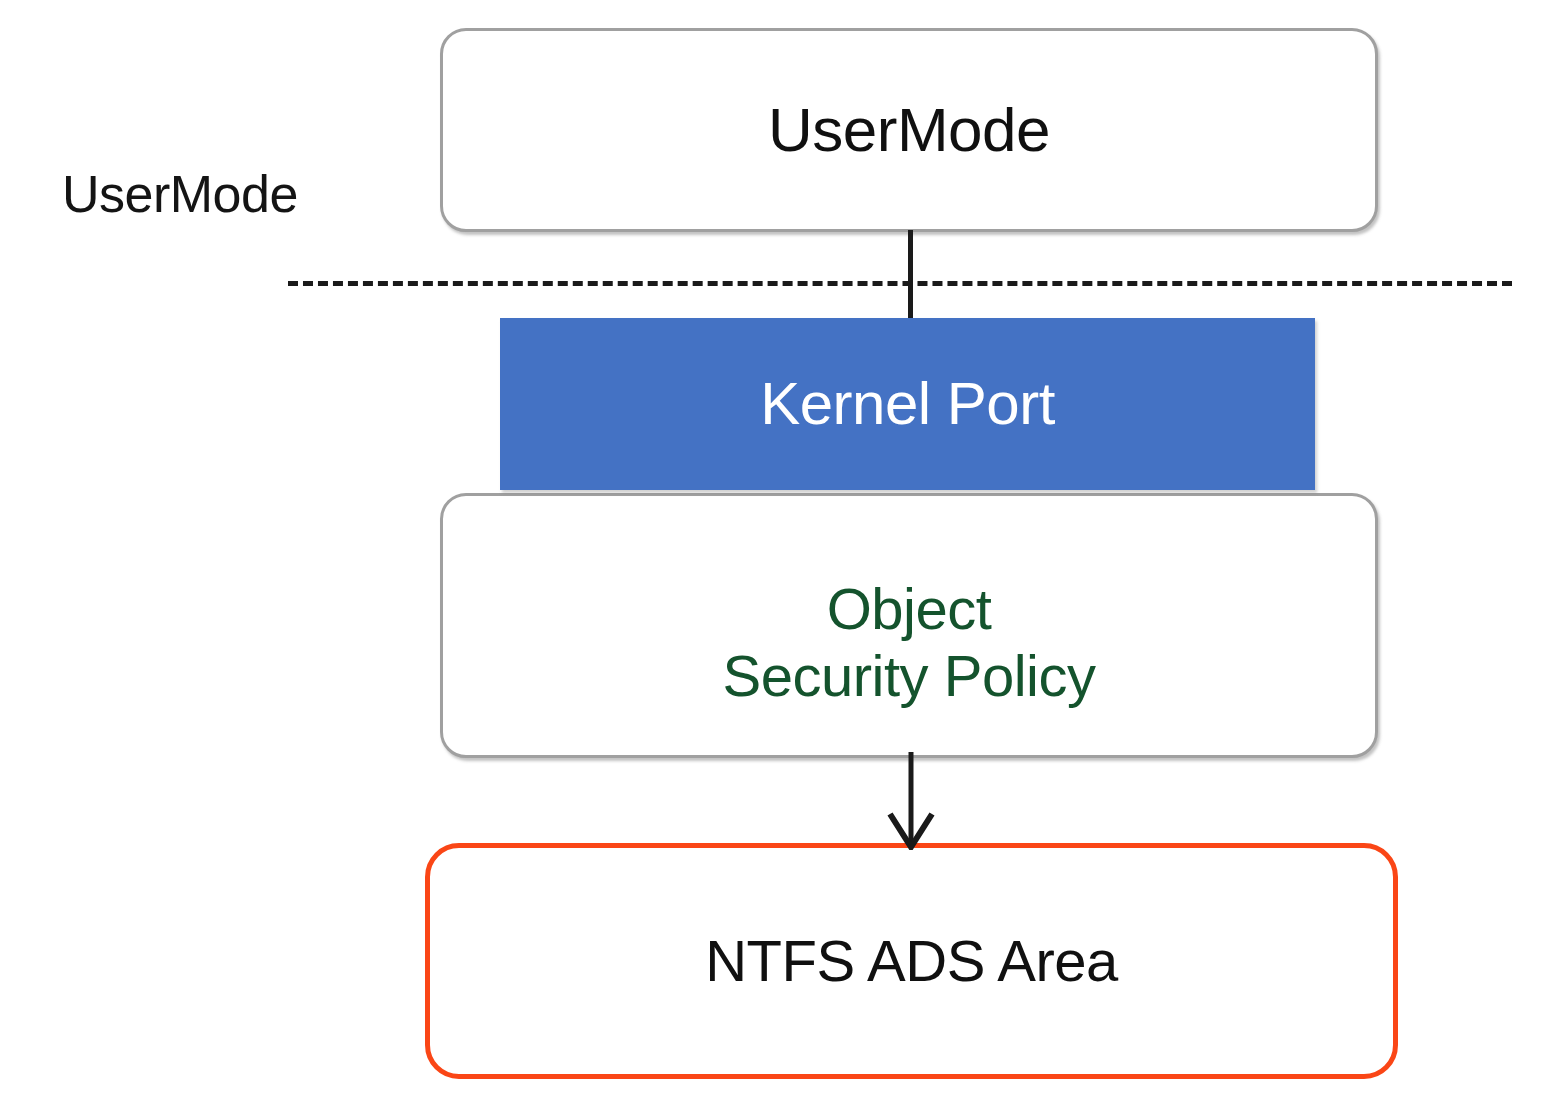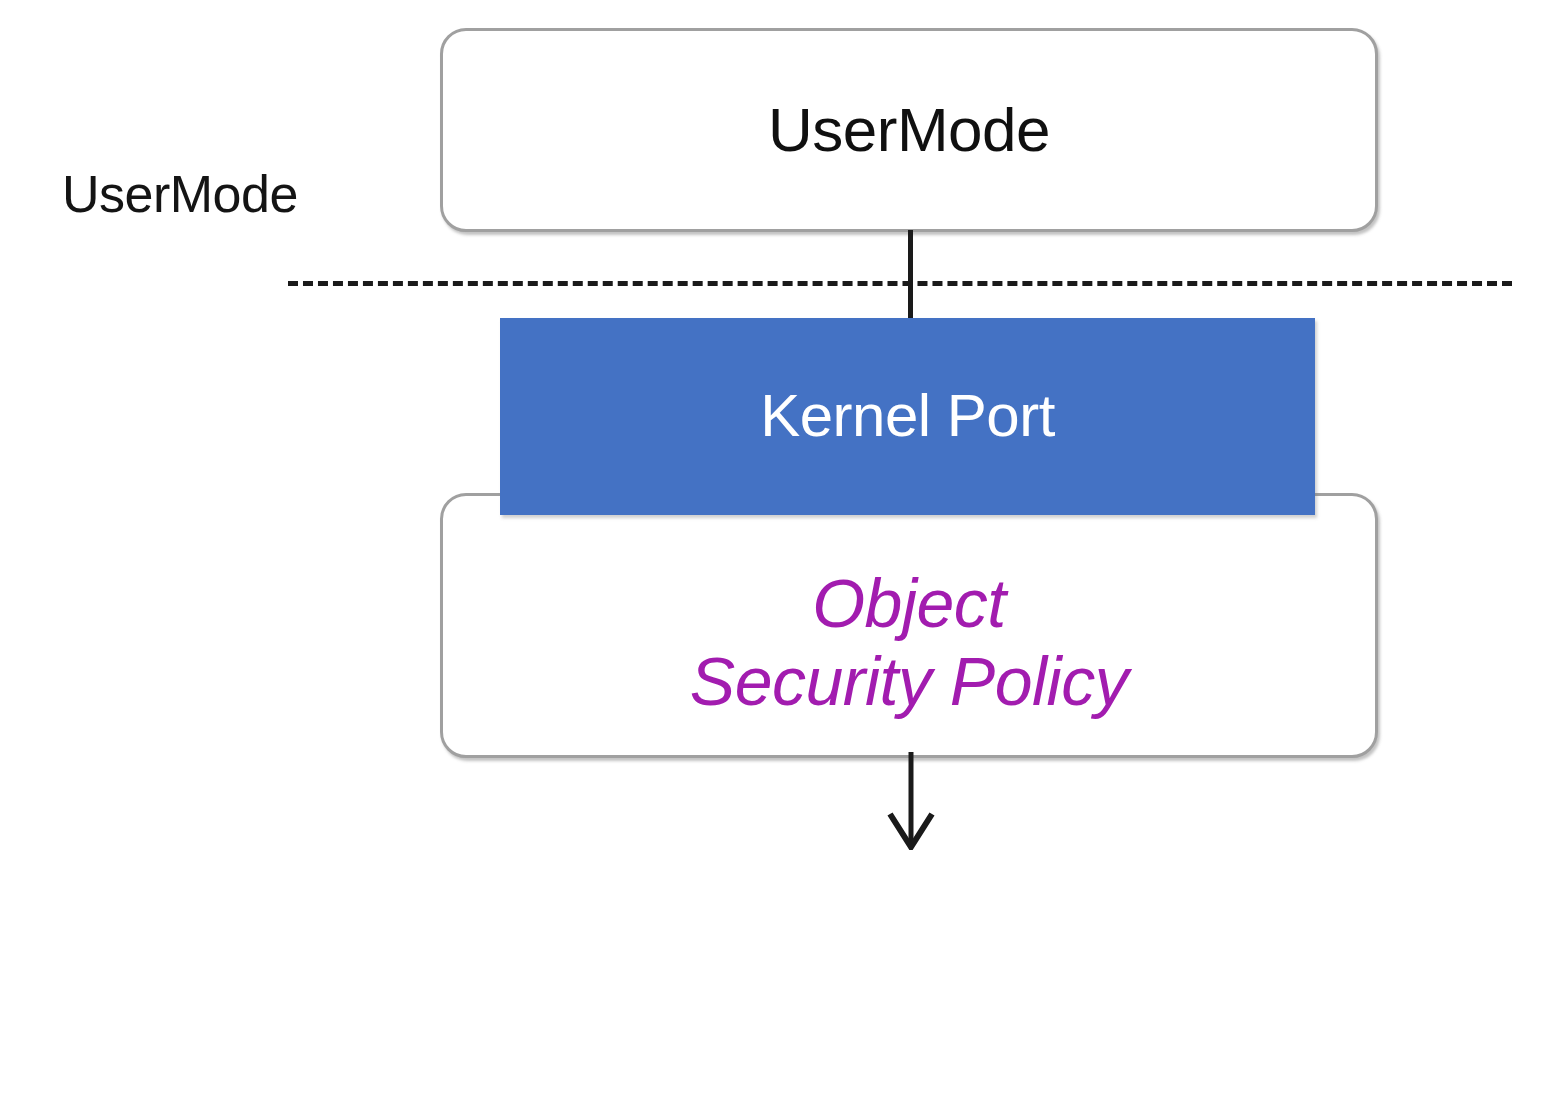--- a/index.html
+++ b/index.html
@@ -63,21 +63,21 @@
   #box-usermode .box-label {
     font-size: 62px;
     color: #101010;
   }
 
   
   #box-kernelport {
     left: 500px;
     top: 318px;
     width: 815px;
-    height: 197px;
+    height: 172px;
     background: #4472c4;
     border: 1px solid #4472c4;
     border-radius: 0;
     box-shadow: 2px 3px 3px rgba(120,120,120,0.35);
     z-index: 6;
   }
   #box-kernelport .box-label {
     font-size: 60px;
     color: #ffffff;
   }
@@ -87,24 +87,23 @@
     left: 440px;
     top: 493px;
     width: 938px;
     height: 265px;
     border: 3px solid #a0a0a0;
     border-radius: 26px;
     box-shadow: 2px 3px 3px rgba(120,120,120,0.45);
     z-index: 4;
   }
   #box-objectsecurity .box-label {
-    font-size: 68px;
-    color: #a21caf;
+    font-size: 58px;
+    color: #14532d;
     padding-top: 34px;
-    font-style: italic;
   }
 
   
   #box-ntfsads {
     left: 425px;
     top: 843px;
     width: 973px;
     height: 236px;
     border: 5px solid #fa4616;
     border-radius: 34px;
@@ -171,14 +170,17 @@
 
   <div class="box" id="box-kernelport">
     <span class="box-label">Kernel Port</span>
   </div>
 
   <svg id="connector-object-ntfs" viewBox="0 0 70 98">
     <line x1="35" y1="0" x2="35" y2="94" stroke="#1a1a1a" stroke-width="5"></line>
     <polyline points="14,62 35,95 56,62" fill="none" stroke="#1a1a1a" stroke-width="6" stroke-linecap="butt" stroke-linejoin="miter"></polyline>
   </svg>
 
+  <div class="box" id="box-ntfsads">
+    <span class="box-label">NTFS ADS Area</span>
+  </div>
 
 </div>
 
 </body></html>

